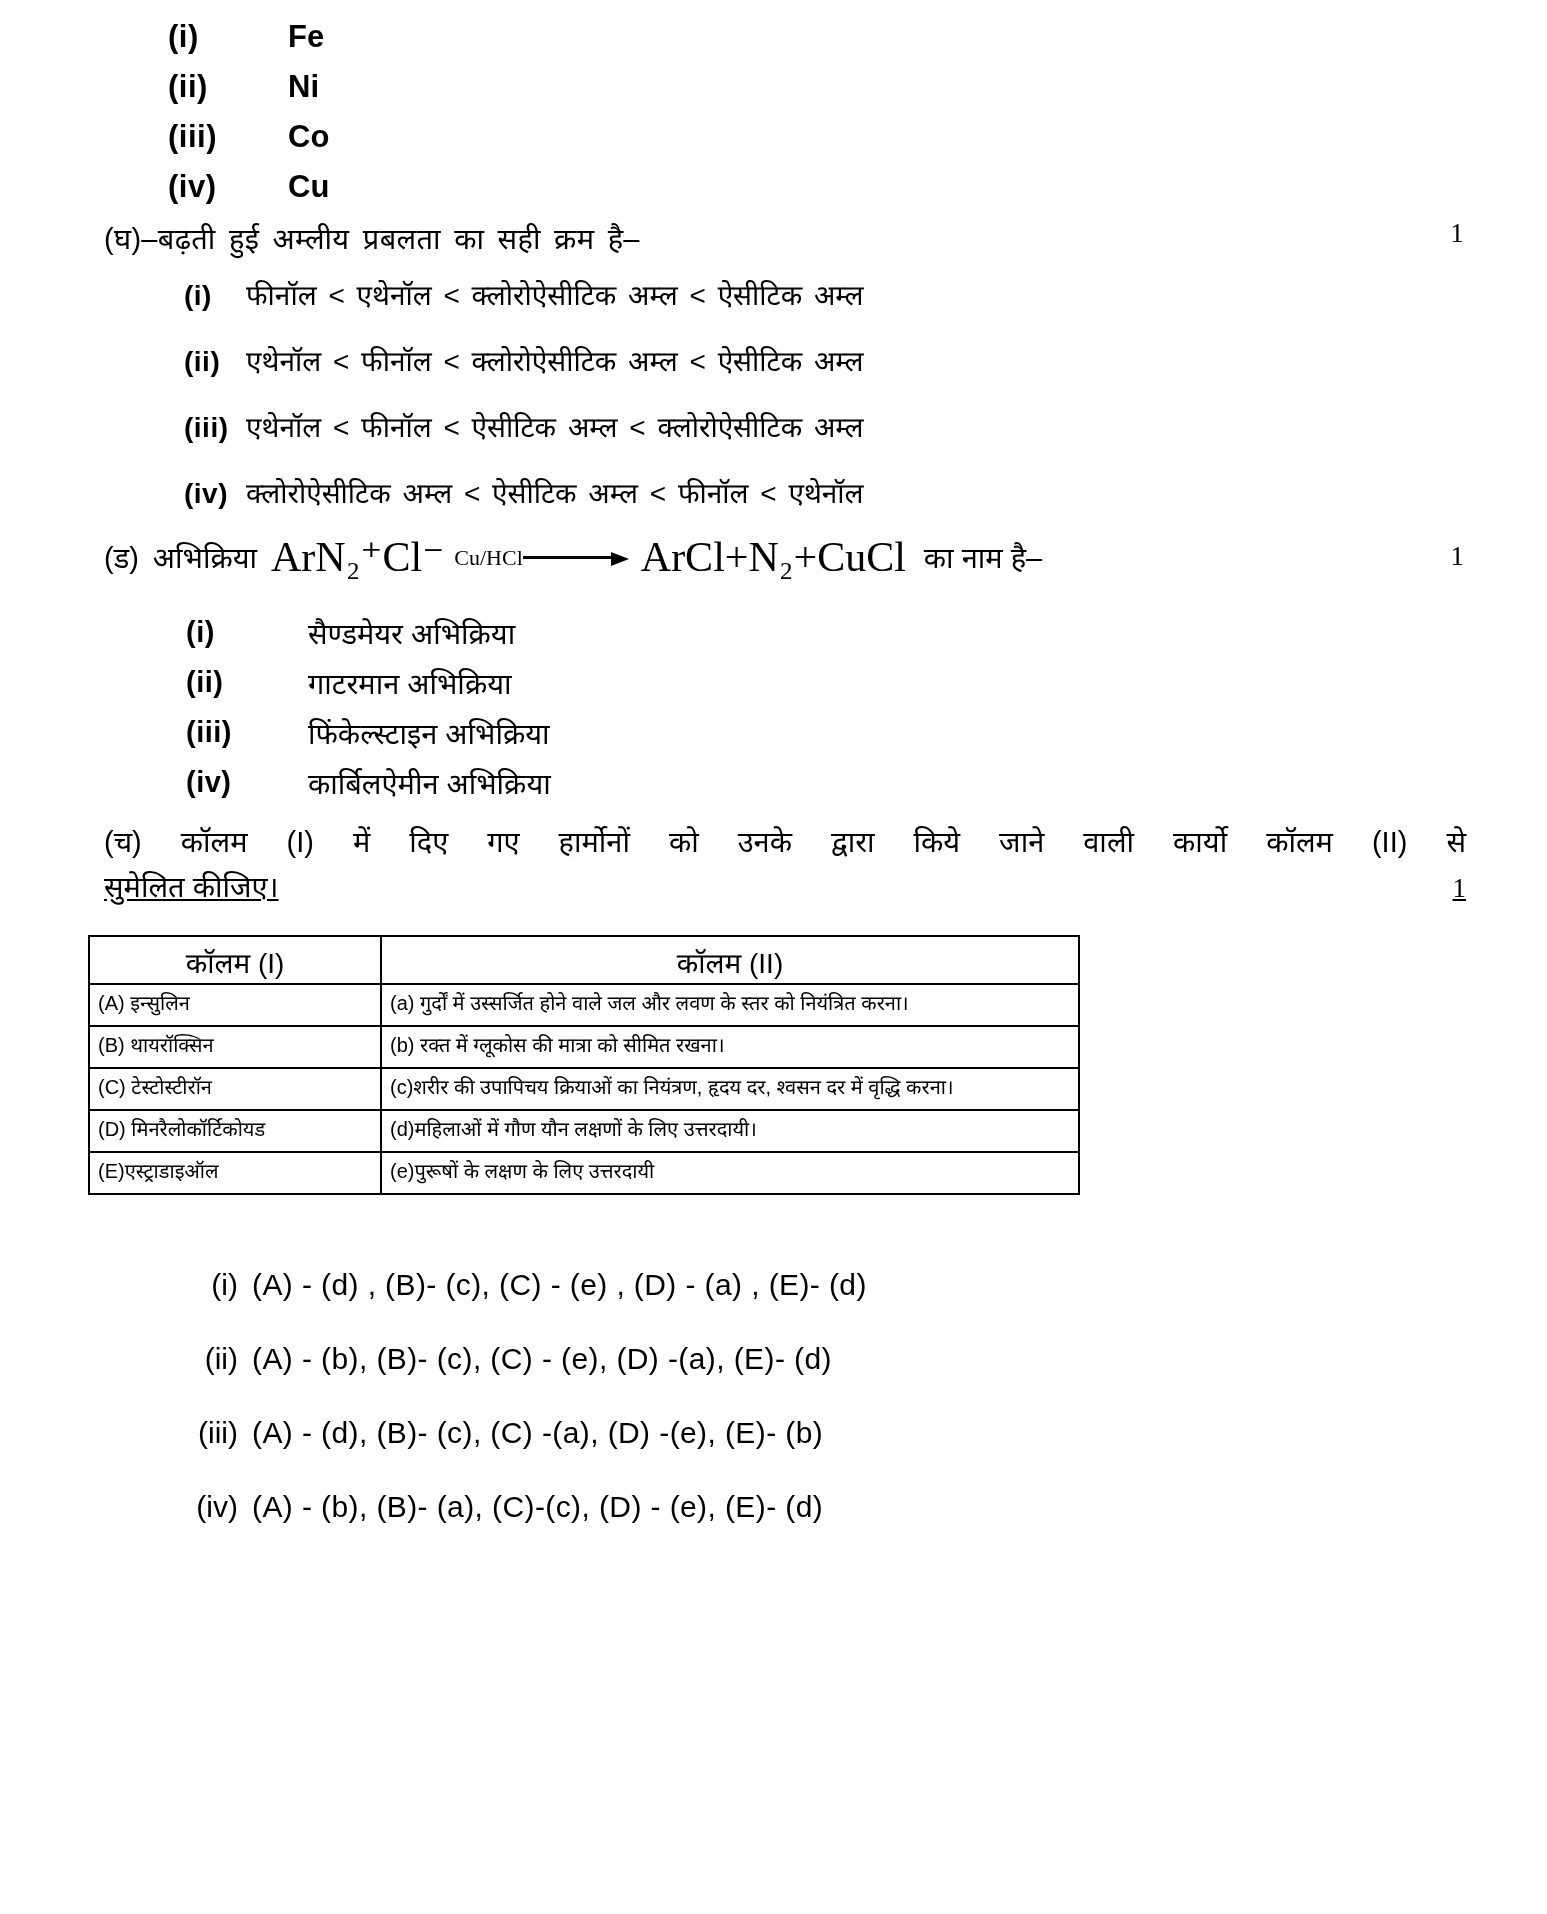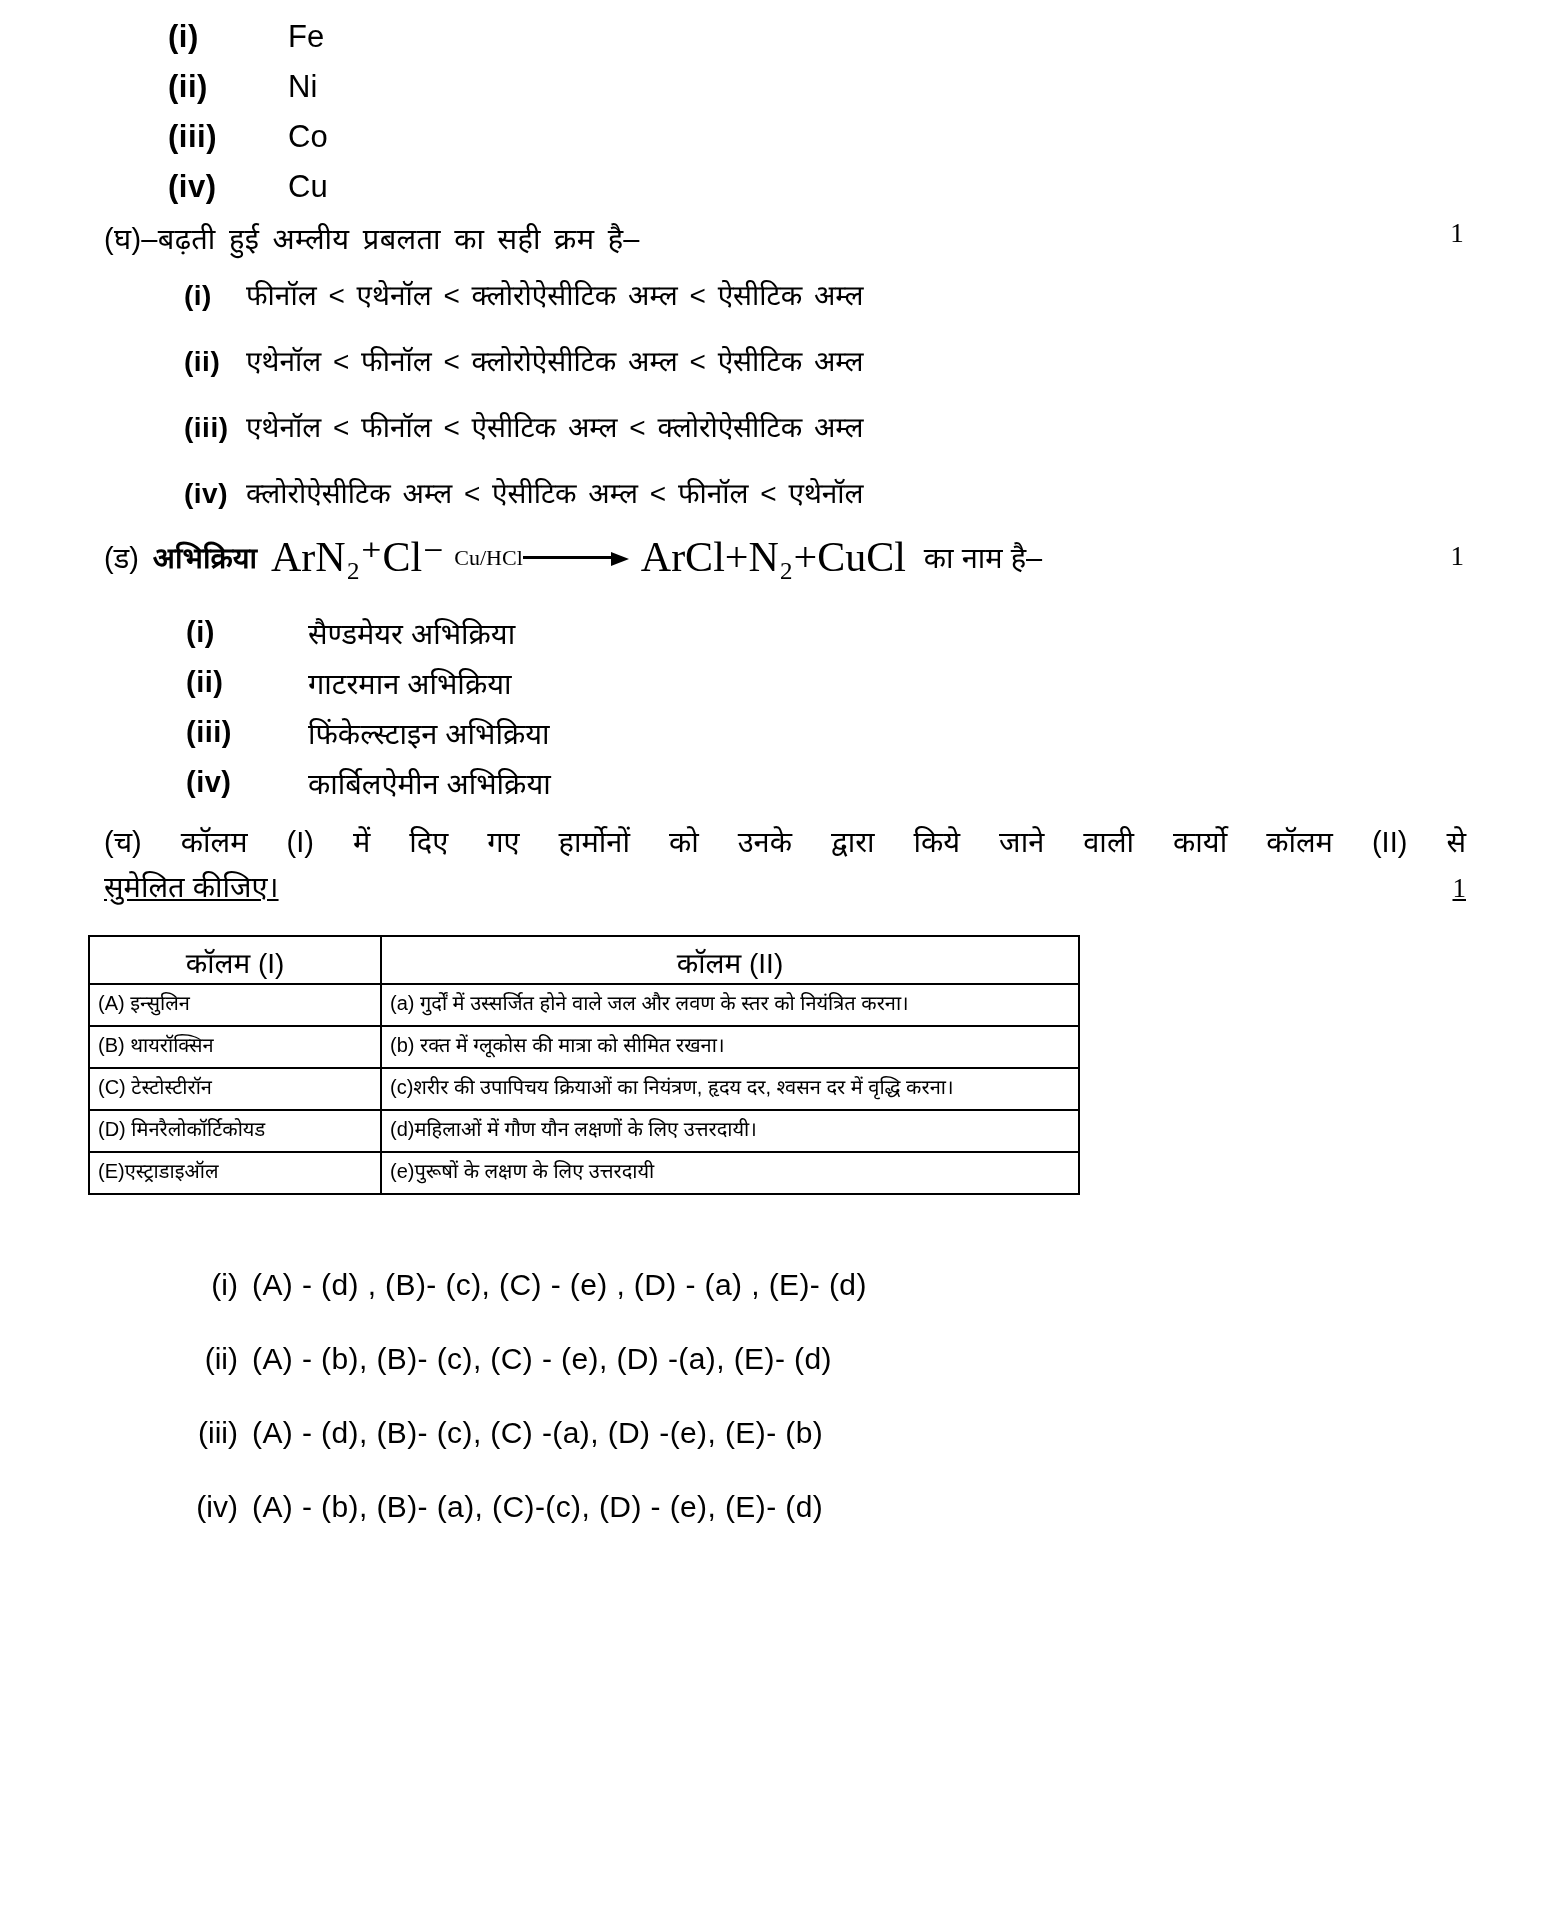--- a/index.html
+++ b/index.html
@@ -49,21 +49,21 @@
     height: 50px;
     align-items: center;
   }
   #element-list .opt-label {
     width: 120px;
     font-size: 31px;
     font-weight: bold;
   }
   #element-list .opt-text {
     font-size: 31px;
-    font-weight: normal;
+    font-weight: bold;
   }
 
   
   #q-gha {
     position: absolute;
     left: 104px;
     top: 218px;
     width: 1360px;
   }
   #q-gha .q-stem {
@@ -292,21 +292,21 @@
         <span class="opt-label">(iv)</span>
         <span class="opt-text">क्लोरोऐसीटिक अम्ल &lt; ऐसीटिक अम्ल &lt; फीनॉल &lt; एथेनॉल</span>
       </div>
     </div>
   </div>
 
   <div id="q-da">
     <div class="q-stem">
       <span class="stem-inner">
         <span>(ड)</span>
-        <span style="margin-left:14px;font-weight:bold;">अभिक्रिया</span>
+        <span style="margin-left:14px;">अभिक्रिया</span>
         <span class="rxn" style="margin-left:14px;">ArN₂⁺Cl⁻</span>
         <span class="arrow-wrap">
           <span class="arrow-label">Cu/HCl</span>
           <span class="arrow-line"></span>
         </span>
         <span class="rxn">ArCl+N₂+CuCl</span>
         <span style="margin-left:18px;">का नाम है–</span>
       </span>
       <span class="marks">1</span>
     </div>

